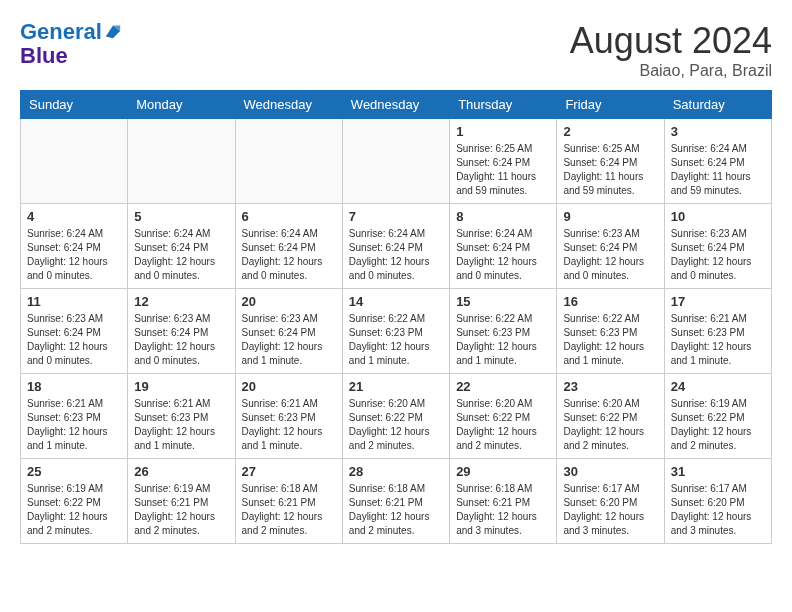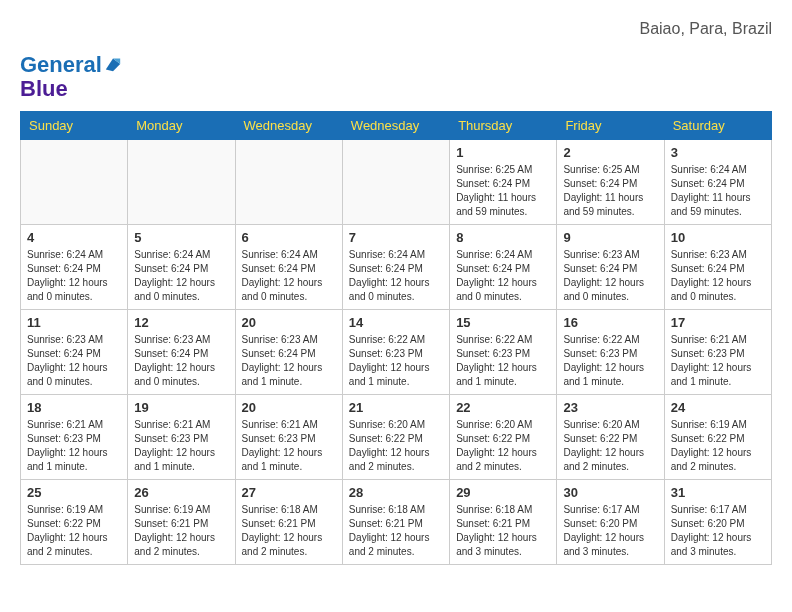--- a/index.html
+++ b/index.html
@@ -12,21 +12,20 @@
     }
     .header {
       display: flex;
       justify-content: space-between;
       align-items: flex-start;
       margin-bottom: 10px;
     }
     .logo {
       display: flex;
       align-items: flex-start;
-      margin-top: 33px;
     }
     .logo-text {
       font-size: 22px;
       font-weight: bold;
       color: #333;
       line-height: 1.1;
     }
     .logo-text span {
       color: #1a6eb5;
     }
@@ -48,21 +47,21 @@
       font-size: 16px;
       color: #555;
     }
     table {
       width: 100%;
       border-collapse: collapse;
       table-layout: fixed;
     }
     th {
       background-color: #1a6eb5;
-      color: #fde047;
+      color: #ffffff;
       text-align: left;
       padding: 6px 8px;
       font-size: 13px;
       font-weight: normal;
       border: 1px solid #1a6eb5;
     }
     td {
       border: 1px solid #ccc;
       vertical-align: top;
       padding: 5px 6px;
@@ -97,20 +96,21 @@
         </span>
         <svg class="logo-icon" viewBox="0 0 20 20" fill="none">
           <polygon points="2,16 10,4 18,10 10,18" fill="#1a6eb5"></polygon>
           <polygon points="10,4 18,10 18,4" fill="#4a9fd4"></polygon>
         </svg>
       </div>
       <div class="logo-text" style="color:#4c1d95;">Blue</div>
     </div>
   </div>
   <div class="title-block">
+    <div class="month-title">August 2024</div>
     <div class="location">Baiao, Para, Brazil</div>
   </div>
 </div>
 
 <table>
   <thead>
     <tr id="header-row">
         <th>Sunday</th>
         <th>Monday</th>
         <th>Wednesday</th>

